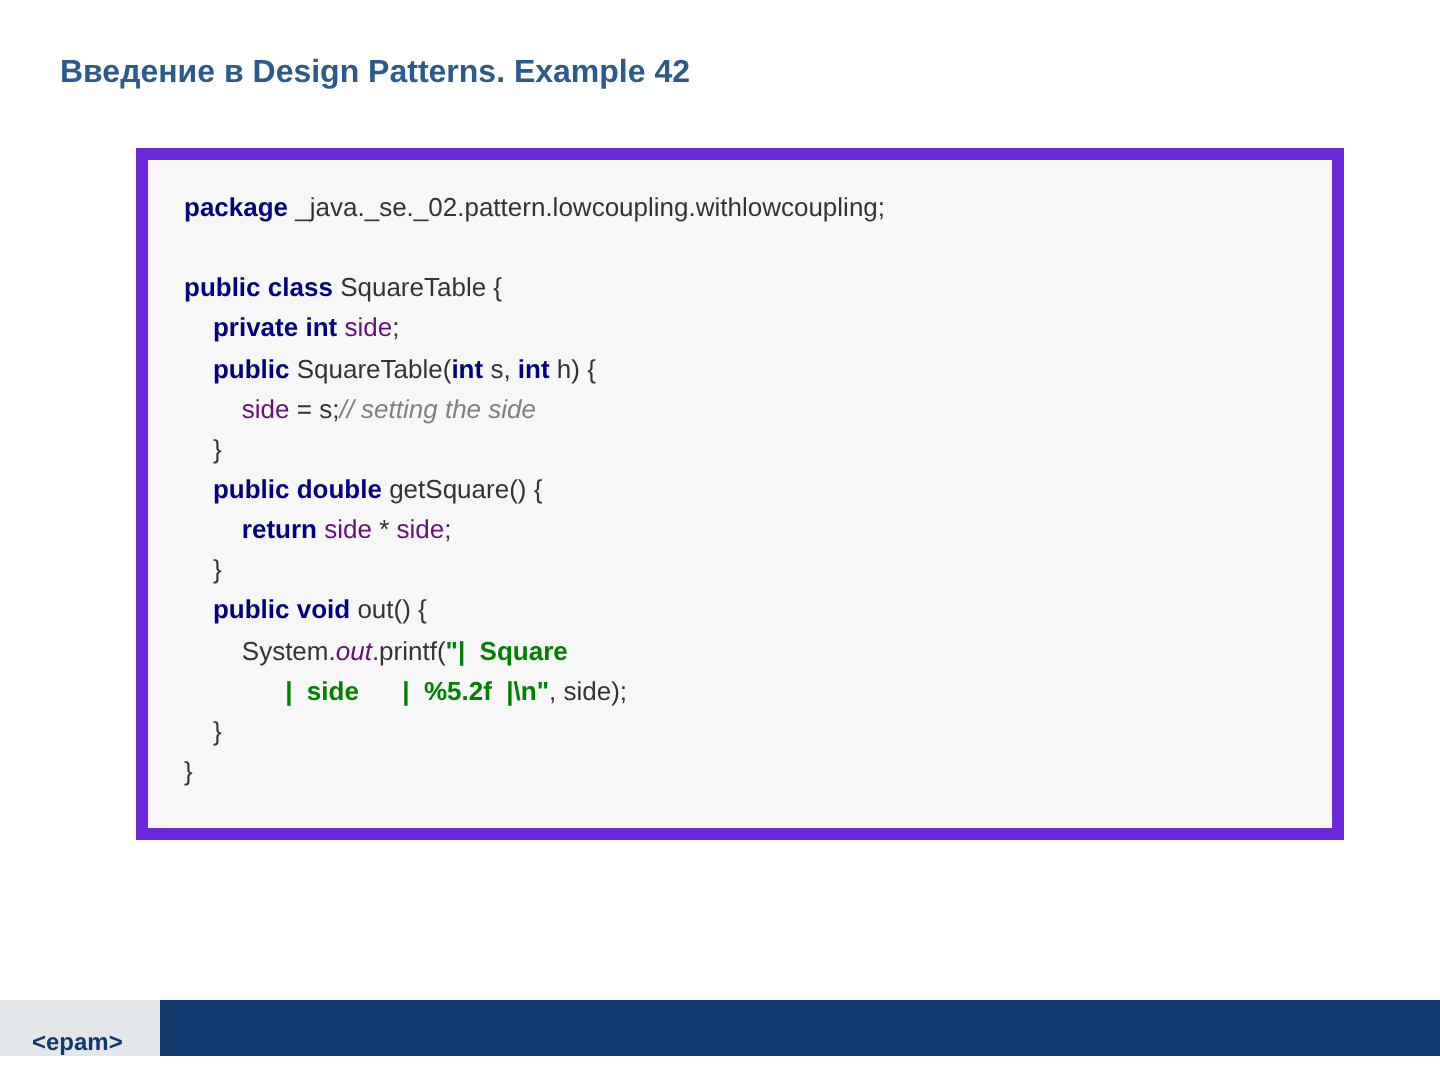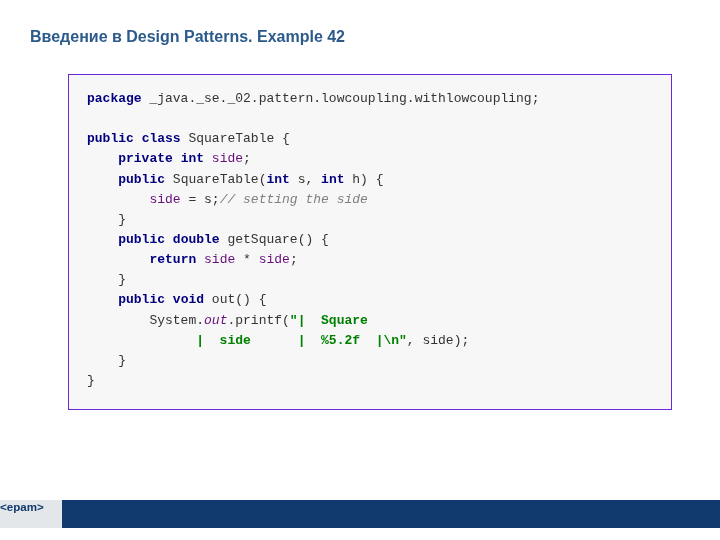--- a/index.html
+++ b/index.html
@@ -13,45 +13,45 @@
   }
   .title {
     color: #2b5a8b;
     font-size: 16px;
     font-weight: bold;
     padding: 28px 0 0 30px;
   }
   .code-box {
     margin: 28px 48px 0 68px;
     background: #f7f7f7;
-    border: 1px solid #6d28d9;
+    border: 6px solid #6d28d9;
     padding: 14px 18px 18px 18px;
-    font-family: Liberation Mono, monospace;
+    font-family: Liberation Sans, sans-serif;
     font-size: 13px;
     line-height: 1.55;
     color: #333;
     white-space: pre;
   }
   .kw { color: #000080; font-weight: bold; }   
   .pkg { color: #333; }
   .field { color: #660e7a; }                   
   .static { color: #660e7a; font-style: italic; }
   .comment { color: #808080; font-style: italic; }
   .str { color: #008000; font-weight: bold; }  
   .footer {
     position: absolute;
     left: 0; right: 0; bottom: 12px;
     height: 28px;
     display: flex;
   }
   .footer-left {
-    width: 62px;
+    width: 80px;
     background: #e4e7ea;
     display: flex;
-    align-items: flex-start;
+    align-items: flex-end;
     justify-content: flex-end;
     padding-right: 6px;
   }
   .footer-left svg { display: block; }
   .footer-right {
     flex: 1;
     background: #103a6e;
   }
 </style>
 </head>

